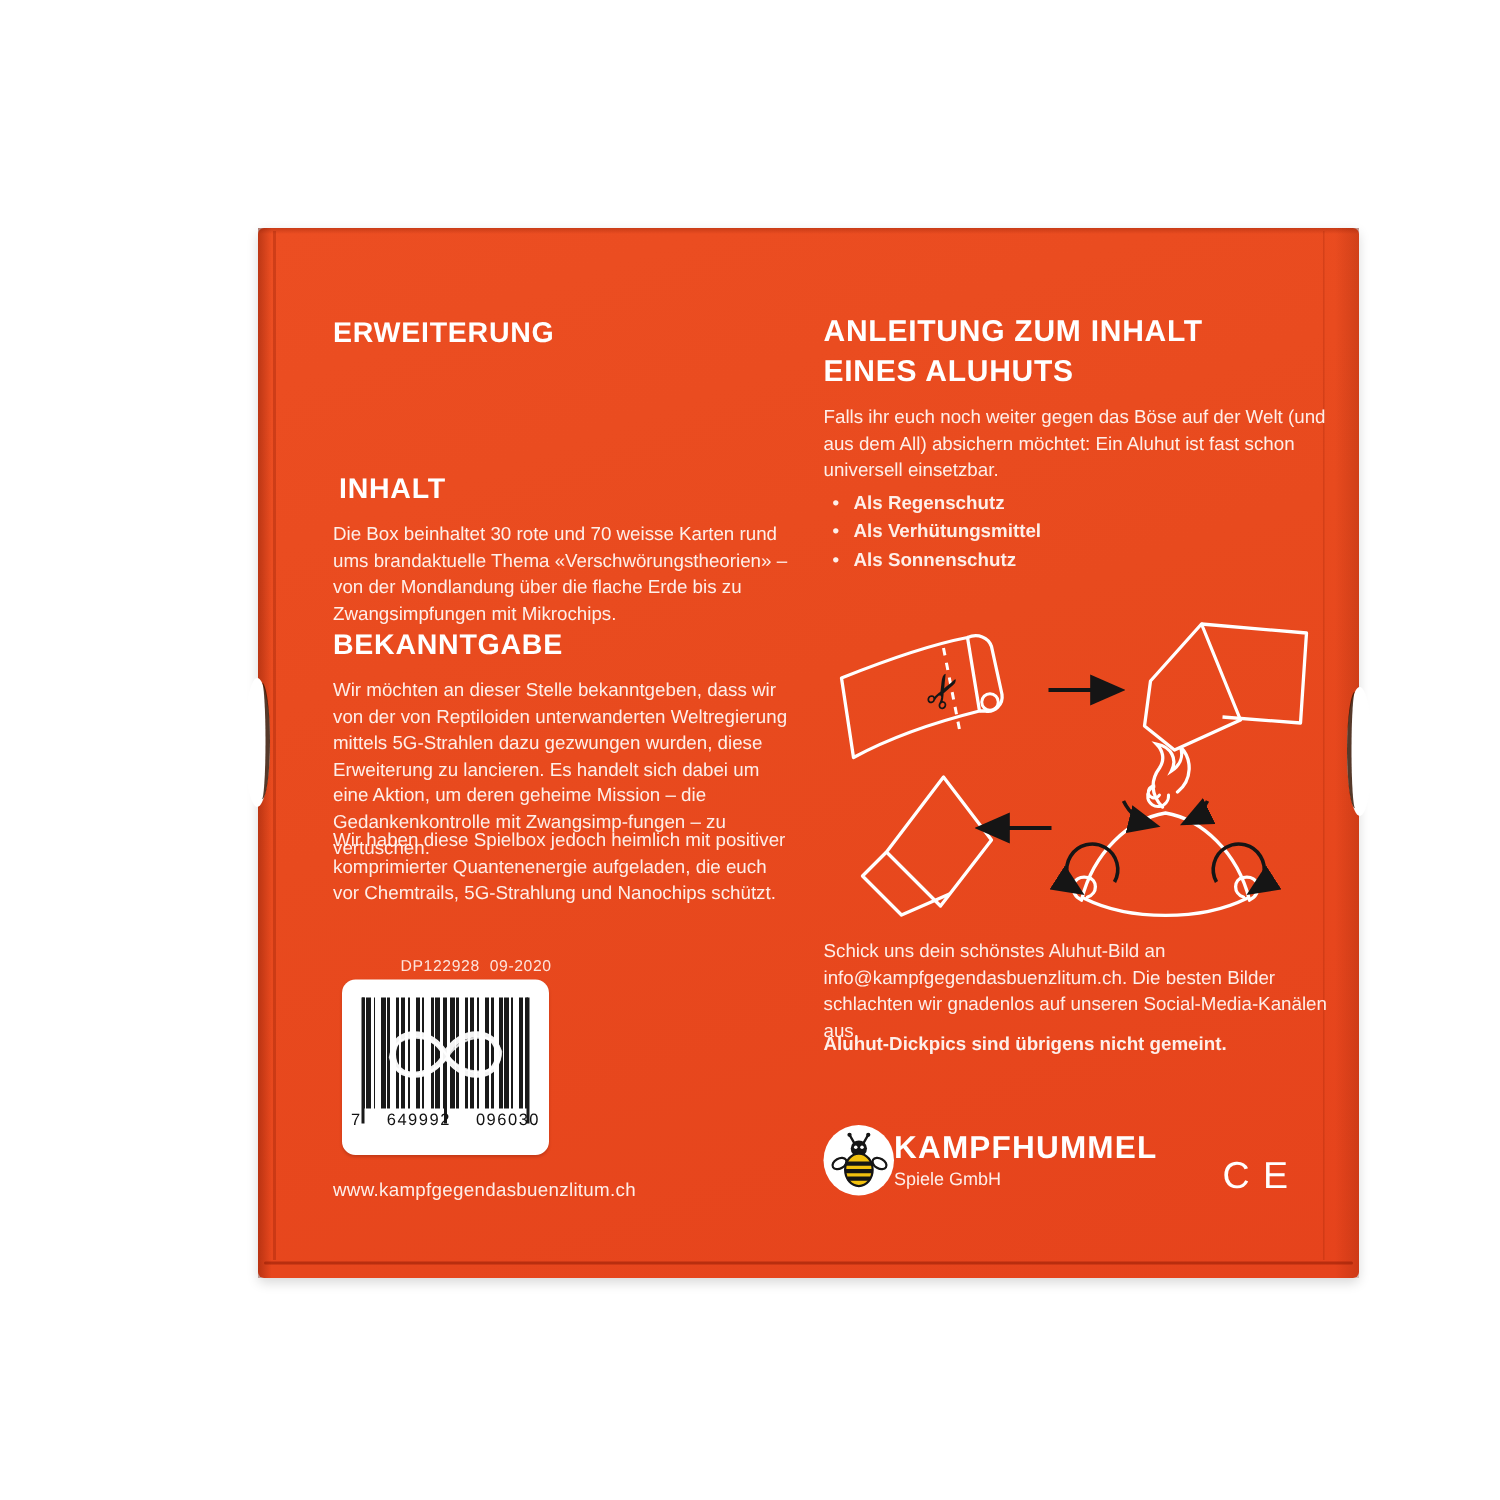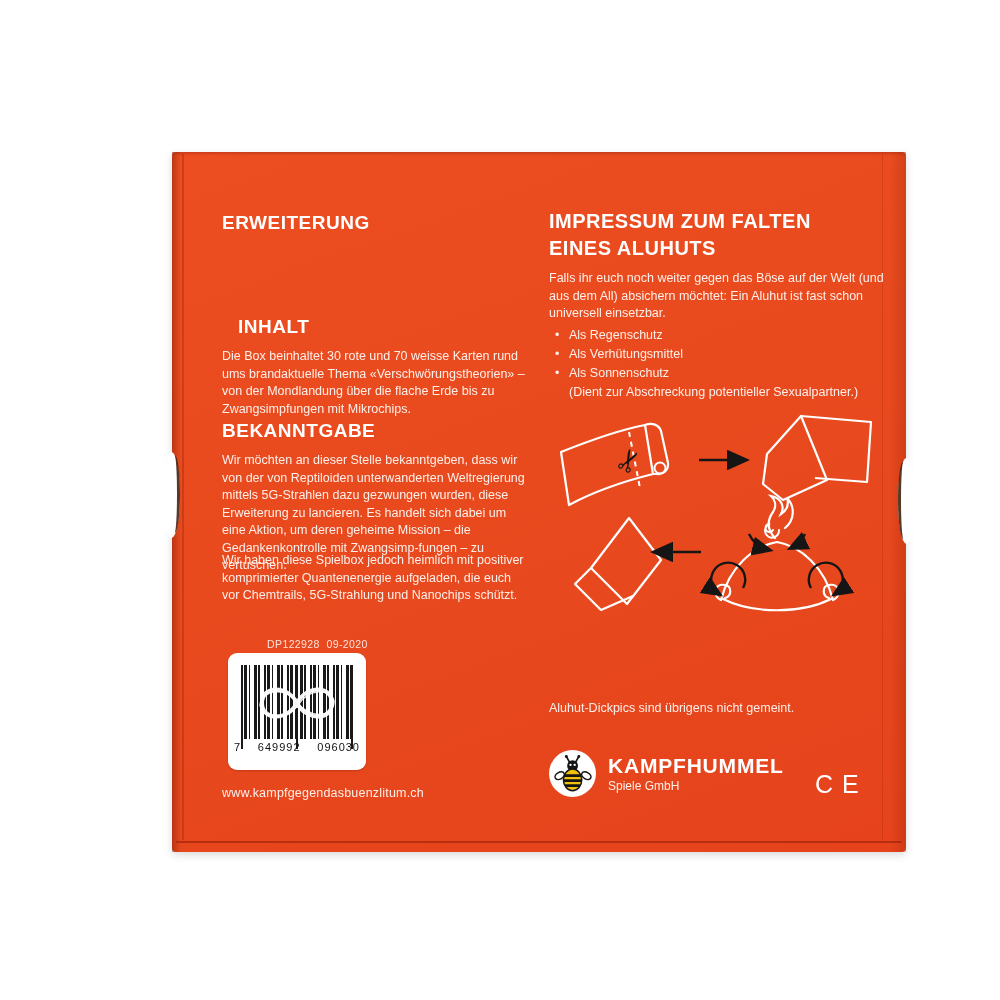--- a/index.html
+++ b/index.html
@@ -31,21 +31,21 @@
 
   .col{position:absolute;top:0;height:100%;}
   .col-left{left:50px;width:308px;}
   .col-right{left:377px;width:348px;}
   .abs{position:absolute;}
 
   .h1{color:#ffffff;font-weight:bold;font-size:19px;letter-spacing:.5px;line-height:25px;}
   .body-txt{color:rgba(255,248,244,.95);font-size:12.5px;line-height:17.5px;}
 
   .bullets{color:rgba(255,248,244,.95);font-size:12.5px;line-height:19px;}
-  .bullet{position:relative;padding-left:14px;}
+  .bullet{position:relative;padding-left:14px;font-weight:bold;}
   .bullet::before{content:"•";position:absolute;left:0;top:0;}
   .bullet-note{padding-left:14px;}
 
   .print-code{color:rgba(255,240,235,.92);font-size:10.5px;letter-spacing:.4px;white-space:pre;}
   .sticker{position:absolute;width:138px;height:117px;background:#ffffff;border-radius:9px;
            box-shadow:0 1px 2px rgba(90,15,0,.25);}
   .bars{position:absolute;left:13px;top:12px;width:112px;height:74px;
         background:repeating-linear-gradient(90deg,
           #191919 0 2px,#fff 2px 3px,#191919 3px 6px,#fff 6px 8px,
           #191919 8px 9px,#fff 9px 13px,#191919 13px 16px,#fff 16px 17px,
@@ -53,21 +53,21 @@
   .guard{position:absolute;top:12px;width:2px;height:84px;background:#191919;}
   .digits{position:absolute;left:6px;right:6px;top:88px;display:flex;justify-content:space-between;
           color:#111;font-size:11px;letter-spacing:1px;}
   .scribble{position:absolute;left:8px;top:14px;pointer-events:none;}
 
   .impressum{color:rgba(255,248,244,.95);font-size:12.5px;line-height:17.5px;}
   .impressum .h2{color:#fff;font-weight:bold;font-size:13px;letter-spacing:.4px;margin-bottom:9px;}
   .imp-gap{margin-top:10px;}
   .website{color:rgba(255,248,244,.95);font-size:12.5px;letter-spacing:.2px;text-align:center;}
 
-  .logo{display:flex;align-items:center;gap:12px;}
+  .logo{display:flex;align-items:center;}
   .logo-circle{width:47px;height:47px;border-radius:50%;background:#ffffff;display:flex;
                align-items:center;justify-content:center;}
   .logo-name{color:#fff;font-weight:bold;font-size:21px;letter-spacing:.8px;line-height:22px;}
   .logo-sub{color:rgba(255,248,244,.95);font-size:12px;margin-top:2px;}
   .ce{color:#ffffff;font-size:25px;letter-spacing:9px;font-weight:400;}
 </style>
 </head>
 <body>
 
 <div class="scene">
@@ -81,21 +81,21 @@
     <div class="notch notch-l">
         <div class="notch-inner"></div>
       </div>
     <div class="notch notch-r">
         <div class="notch-inner"></div>
       </div>
 
     <div class="col col-left">
       <div class="abs h1" style="left:0;top:58px;">ERWEITERUNG</div>
 
-      <div class="abs h1" style="left:16px;top:162px;">INHALT</div>
+      <div class="abs h1" style="left:4px;top:162px;">INHALT</div>
       <div class="abs body-txt" style="left:0;top:196px;width:305px;">Die Box beinhaltet 30 rote und 70 weisse Karten rund ums brandaktuelle Thema «Verschwörungstheorien» – von der Mondlandung über die flache Erde bis zu Zwangsimpfungen mit Mikrochips.</div>
 
       <div class="abs h1" style="left:0;top:266px;">BEKANNTGABE</div>
       <div class="abs body-txt" style="left:0;top:300px;width:308px;">Wir möchten an dieser Stelle bekanntgeben, dass wir von der von Reptiloiden unterwanderten Weltregierung mittels 5G-Strahlen dazu gezwungen wurden, diese Erweiterung zu lancieren. Es handelt sich dabei um eine Aktion, um deren geheime Mission – die Gedankenkontrolle mit Zwangsimp-fungen – zu vertuschen.</div>
       <div class="abs body-txt" style="left:0;top:400px;width:308px;">Wir haben diese Spielbox jedoch heimlich mit positiver komprimierter Quantenenergie aufgeladen, die euch vor Chemtrails, 5G-Strahlung und Nanochips schützt.</div>
 
       <div class="abs print-code" style="left:17px;top:486px;padding-left:28px;">DP122928  09-2020</div>
 
       <div class="sticker" style="left:6px;top:501px;">
         <div class="bars"></div>
@@ -112,30 +112,29 @@
           <span>096030</span>
         </div>
       </div>
 
 
       <div class="abs website" style="left:0;top:634px;">www.kampfgegendasbuenzlitum.ch</div>
     </div>
 
     <div class="col col-right">
       <div class="abs h1" style="left:0;top:56px;font-size:20px;line-height:27px;">
-        <span style="display:block;">IMPRESSUM ZUM FALTEN</span>
+        <span style="display:block;">ANLEITUNG ZUM INHALT</span>
         <span style="display:block;">EINES ALUHUTS</span>
       </div>
       <div class="abs body-txt" style="left:0;top:118px;width:340px;">Falls ihr euch noch weiter gegen das Böse auf der Welt (und aus dem All) absichern möchtet: Ein Aluhut ist fast schon universell einsetzbar.</div>
 
       <div class="abs bullets" style="left:6px;top:174px;width:340px;">
         <div class="bullet">Als Regenschutz</div>
         <div class="bullet">Als Verhütungsmittel</div>
         <div class="bullet">Als Sonnenschutz</div>
-        <div class="bullet-note">(Dient zur Abschreckung potentieller Sexualpartner.)</div>
       </div>
 
       <svg class="abs" style="left:0;top:258px;" width="348" height="204" viewBox="0 0 348 204">
         <defs>
           <marker id="ah" markerWidth="9" markerHeight="8" refX="7" refY="4" orient="auto">
             <path d="M0,0 L9,4 L0,8 Z" fill="#151515"></path>
           </marker>
         </defs>
 
         <g>
@@ -169,21 +168,22 @@
           <path d="M12,104 c-9,-4 -7,-17 4,-15 c7,1 7,11 0,13" fill="none" stroke="#fff" stroke-width="2.2" stroke-linecap="round"></path>
           <path d="M124,104 c9,-4 7,-17 -4,-15 c-7,1 -7,11 0,13" fill="none" stroke="#fff" stroke-width="2.2" stroke-linecap="round"></path>
           <path d="M14,103 C44,118 92,118 122,103" fill="none" stroke="#fff" stroke-width="2.2" stroke-linecap="round"></path>
           <path d="M40,38 a30,30 0 0 0 20,16" fill="none" stroke="#151515" stroke-width="2.4" marker-end="url(#ah)"></path>
           <path d="M96,38 a30,30 0 0 1 -14,14" fill="none" stroke="#151515" stroke-width="2.4" marker-end="url(#ah)"></path>
           <path d="M34,92 a17,17 0 1 0 -24,6" fill="none" stroke="#151515" stroke-width="2.4" marker-end="url(#ah)"></path>
           <path d="M102,92 a17,17 0 1 1 24,6" fill="none" stroke="#151515" stroke-width="2.4" marker-end="url(#ah)"></path>
         </g>
       </svg>
 
-      <div class="abs body-txt" style="left:0;top:548px;width:345px;">Aluhut-Dickpics sind übrigens nicht gemeint.</div>
+      <div class="abs body-txt" style="left:0;top:474px;width:345px;">Schick uns dein schönstes Aluhut-Bild an info@kampfgegendasbuenzlitum.ch. Die besten Bilder schlachten wir gnadenlos auf unseren Social-Media-Kanälen aus.</div>
+      <div class="abs body-txt" style="left:0;top:536px;width:345px;font-weight:bold;">Aluhut-Dickpics sind übrigens nicht gemeint.</div>
 
       <div class="abs logo" style="left:0;top:598px;">
         <div class="logo-circle">
           <svg width="40" height="40" viewBox="0 0 48 48">
             <line x1="20" y1="10" x2="16" y2="3" stroke="#151515" stroke-width="2" stroke-linecap="round"></line>
             <line x1="27" y1="10" x2="31" y2="3" stroke="#151515" stroke-width="2" stroke-linecap="round"></line>
             <circle cx="16" cy="3" r="1.7" fill="#151515"></circle>
             <circle cx="31" cy="3" r="1.7" fill="#151515"></circle>
             <ellipse cx="8" cy="26" rx="6" ry="4" fill="#fff" stroke="#151515" stroke-width="1.8" transform="rotate(-30 8 26)"></ellipse>
             <ellipse cx="40" cy="26" rx="6" ry="4" fill="#fff" stroke="#151515" stroke-width="1.8" transform="rotate(30 40 26)"></ellipse>

